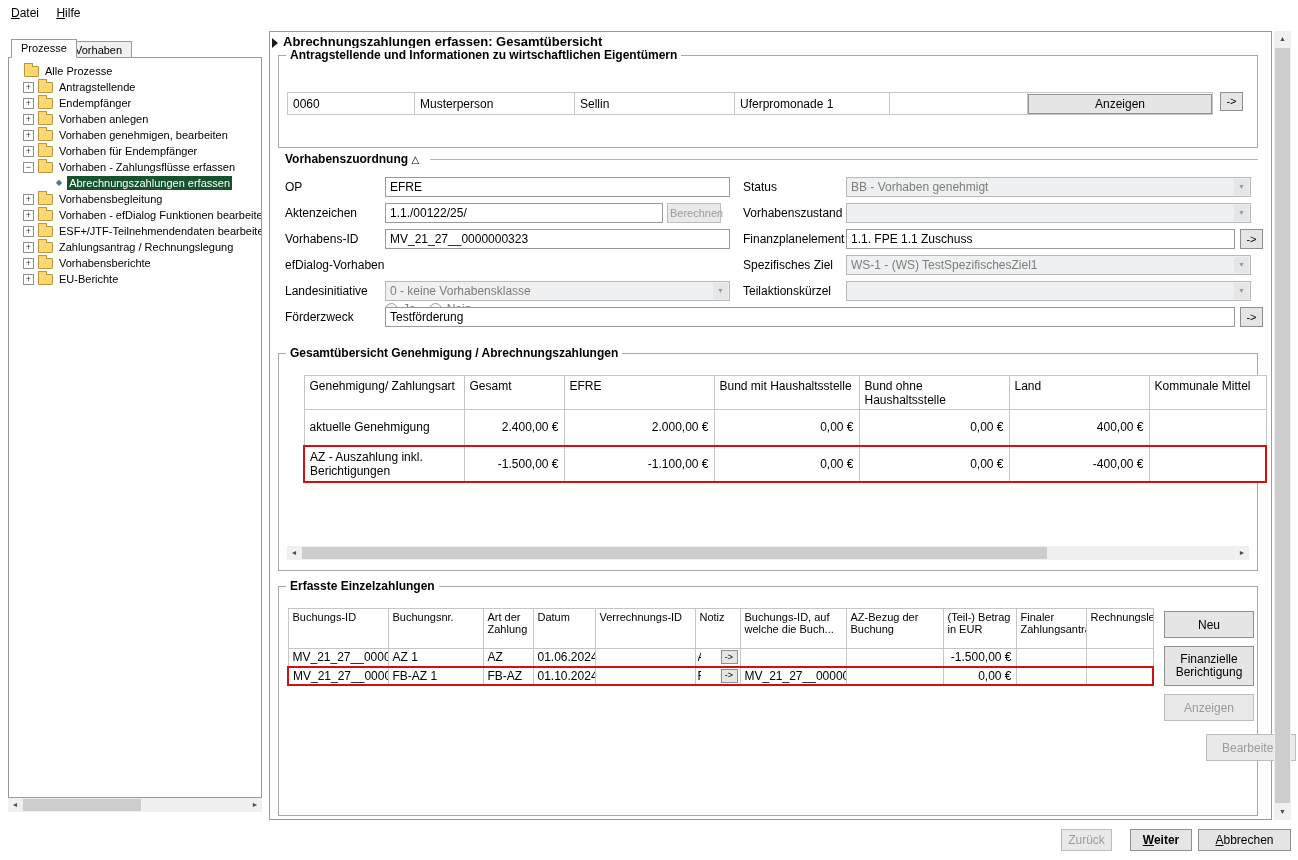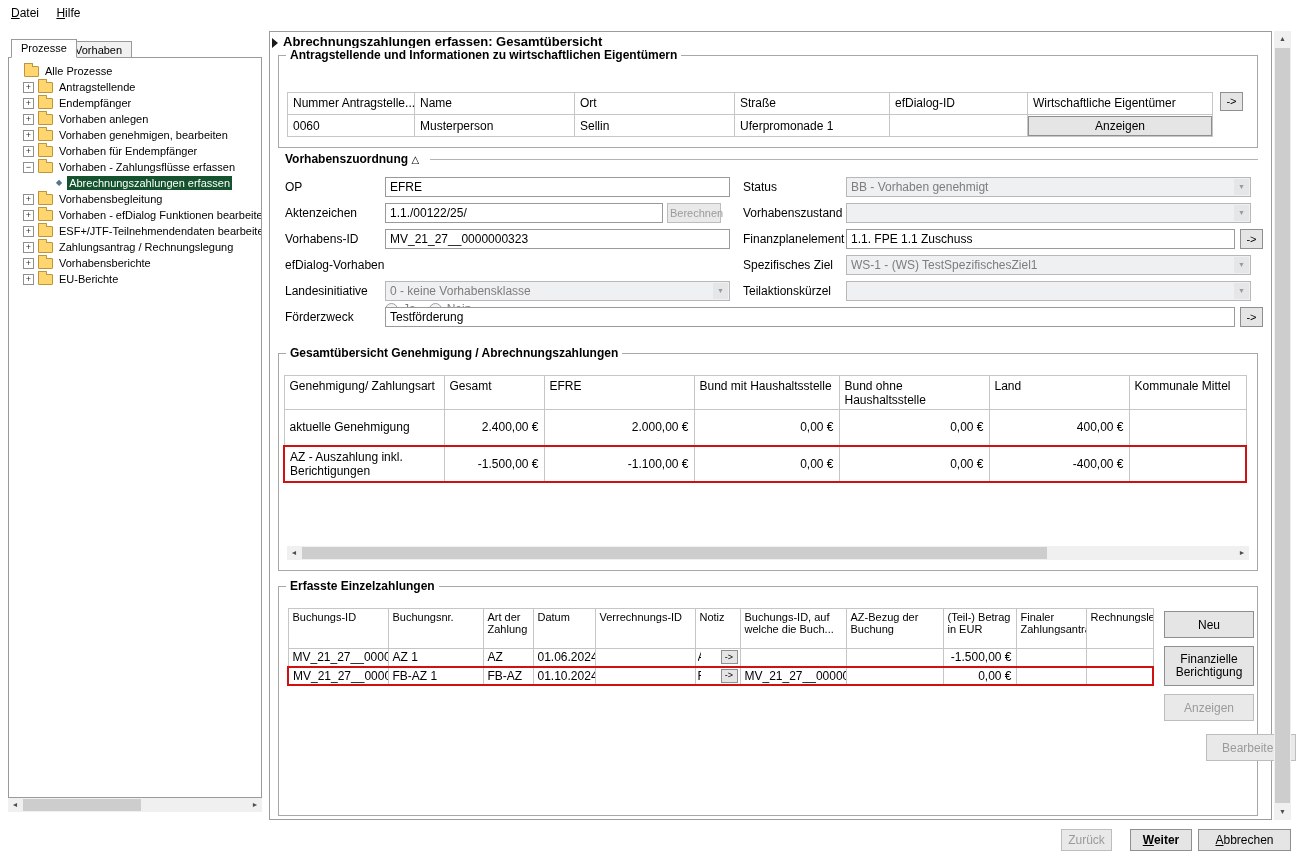--- a/index.html
+++ b/index.html
@@ -179,28 +179,20 @@
     <table class="grid appl nowrapth" style="left:8px; top:36px; width:925px;">
       <colgroup>
           <col style="width:127px">
           <col style="width:160px">
           <col style="width:160px">
           <col style="width:155px">
           <col style="width:138px">
           <col style="width:185px">
         </colgroup>
       <tbody>
-          <tr>
-        <th>Nummer Antragstelle...</th>
-        <th>Name</th>
-        <th>Ort</th>
-        <th>Straße</th>
-        <th>efDialog-ID</th>
-        <th>Wirtschaftliche Eigentümer</th>
-      </tr>
       <tr>
         <td>0060</td>
         <td>Musterperson</td>
         <td>Sellin</td>
         <td>Uferpromonade 1</td>
         <td></td>
         <td style="padding:0;">
               <button class="btn cellbtn">Anzeigen</button>
             </td>
       </tr>
@@ -246,21 +238,21 @@
   <div class="combo" style="left:115px; top:249px; width:345px;"><span>0 - keine Vorhabensklasse</span><span class="carrow">▼</span></div>
   <div class="flabel" style="left:473px; top:252px;">Teilaktionskürzel</div>
   <div class="combo" style="left:576px; top:249px; width:405px;"><span></span><span class="carrow">▼</span></div>
 
   <div class="flabel" style="left:15px; top:278px;">Förderzweck</div>
   <div class="tinput" style="left:115px; top:275px; width:850px;">Testförderung</div>
   <button class="btn gotobtn" style="left:970px; top:275px; width:23px; height:20px;">-&gt;</button>
 
   <div class="gbox" style="left:8px; top:321px; width:980px; height:218px;">
     <div class="glegend">Gesamtübersicht Genehmigung / Abrechnungszahlungen</div>
-    <table class="grid ovw" style="left:4px; top:21px; width:962px;">
+    <table class="grid ovw" style="left:24px; top:21px; width:962px;">
       <colgroup>
           <col style="width:160px">
           <col style="width:100px">
           <col style="width:150px">
           <col style="width:145px">
           <col style="width:150px">
           <col style="width:140px">
           <col style="width:117px">
         </colgroup>
       <tbody>

